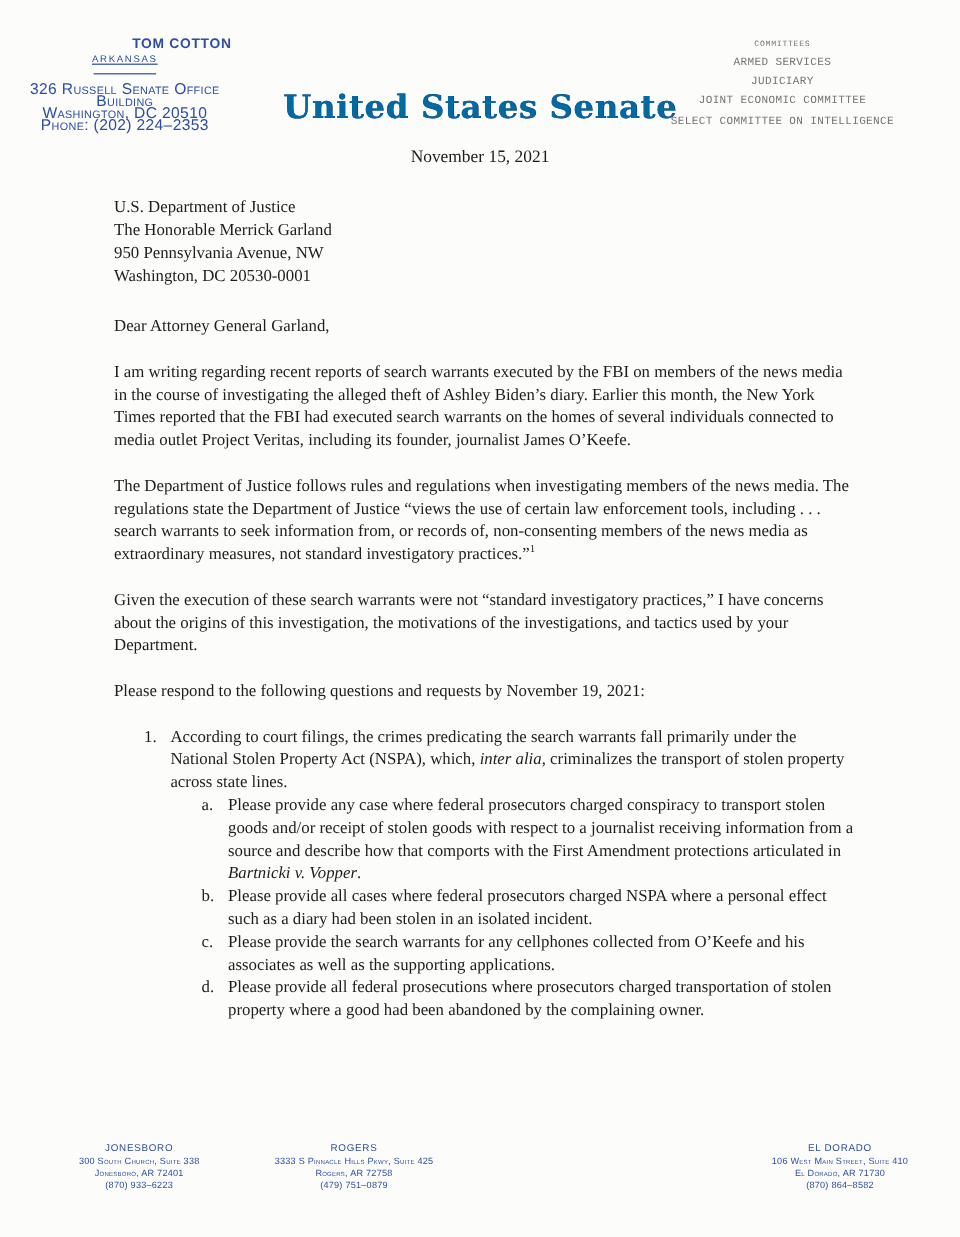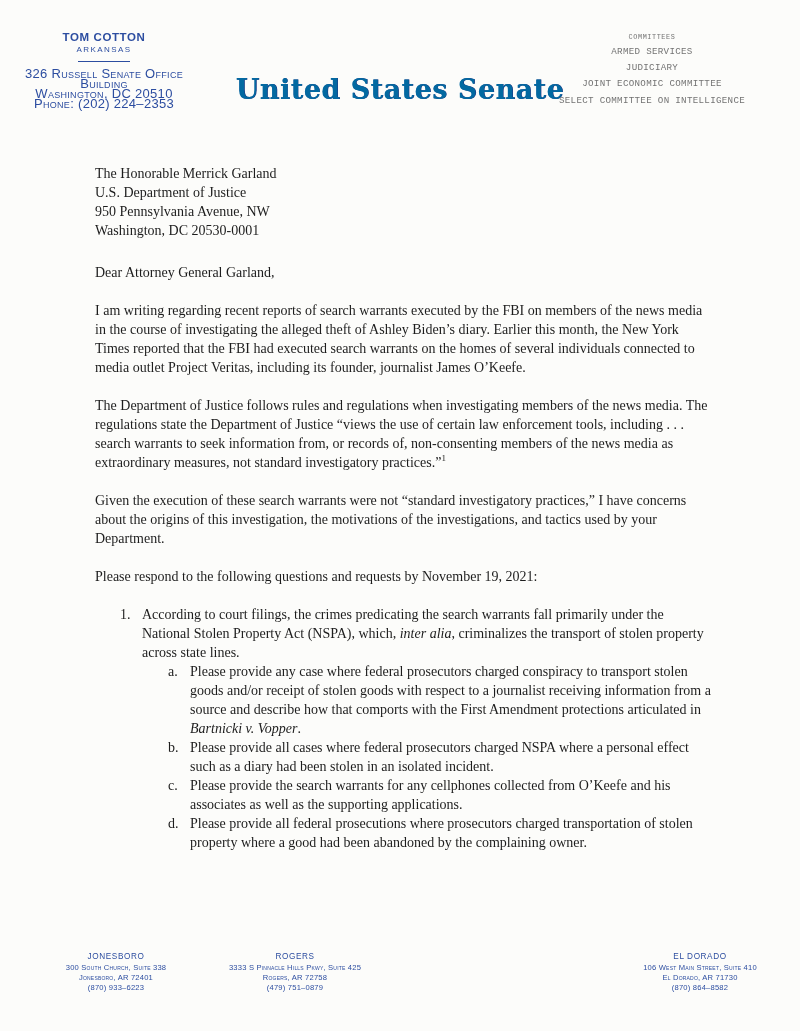--- a/index.html
+++ b/index.html
@@ -6,22 +6,22 @@
   .page {
     position:relative; width:800px; height:1031px; margin:0 auto;
     background:#fcfcfa; overflow:hidden;
     font-family:"Liberation Serif", serif; color:#1d1d1d;
   }
   
   .sender {
     position:absolute; left:15px; top:31px; width:178px; text-align:center;
     color:#2c4da0; font-family:"Liberation Sans", sans-serif;
   }
-  .sender-name { font-size:11.5px; font-weight:bold; letter-spacing:0.6px; }
-  .sender-state { font-size:8px; letter-spacing:1.4px; margin-top:2px; }
+  .sender-name { font-size:11.5px; font-weight:bold; letter-spacing:0.6px;text-align:right; }
+  .sender-state { font-size:8px; letter-spacing:1.4px; margin-top:2px;text-decoration:underline; }
   .sender-divider { width:52px; border-top:1.5px solid #2c4da0; margin:7px auto 7px; }
   .sender-addr { font-size:13px; line-height:10px; font-variant:small-caps; letter-spacing:0.3px; }
   .senate-title {
     position:absolute; top:74px; left:0; right:0; text-align:center;
     font-family:"DejaVu Serif", serif; font-weight:bold; font-size:27px;
     color:#0369a1; letter-spacing:0.5px;
     text-shadow:0.4px 0 0 #252f7d;
   }
   .committees {
     position:absolute; top:33px; right:8px; width:280px; text-align:center;
@@ -78,25 +78,26 @@
   <div class="senate-title">United States Senate</div>
 
   <div class="committees">
     <div class="committees-heading">COMMITTEES</div>
     <div class="committee-item">ARMED SERVICES</div>
     <div class="committee-item">JUDICIARY</div>
     <div class="committee-item">JOINT ECONOMIC COMMITTEE</div>
     <div class="committee-item">SELECT COMMITTEE ON INTELLIGENCE</div>
   </div>
 
+  <div class="date-line">November 15, 2021</div>
 
   <div class="letter-body">
     <div class="recipient">
+      <div>U.S. Department of Justice</div>
       <div>The Honorable Merrick Garland</div>
-      <div>U.S. Department of Justice</div>
       <div>950 Pennsylvania Avenue, NW</div>
       <div>Washington, DC 20530-0001</div>
     </div>
 
     <p class="salutation">Dear Attorney General Garland,</p>
 
     <p class="para">I am writing regarding recent reports of search warrants executed by the FBI on members of the news media in the course of investigating the alleged theft of Ashley Biden’s diary. Earlier this month, the New York Times reported that the FBI had executed search warrants on the homes of several individuals connected to media outlet Project Veritas, including its founder, journalist James O’Keefe.</p>
 
     <p class="para"><span>The Department of Justice follows rules and regulations when investigating members of the news media. The regulations state the Department of Justice “views the use of certain law enforcement tools, including . . . search warrants to seek information from, or records of, non-consenting members of the news media as extraordinary measures, not standard investigatory practices.”</span><sup class="fn-ref">1</sup></p>
 

